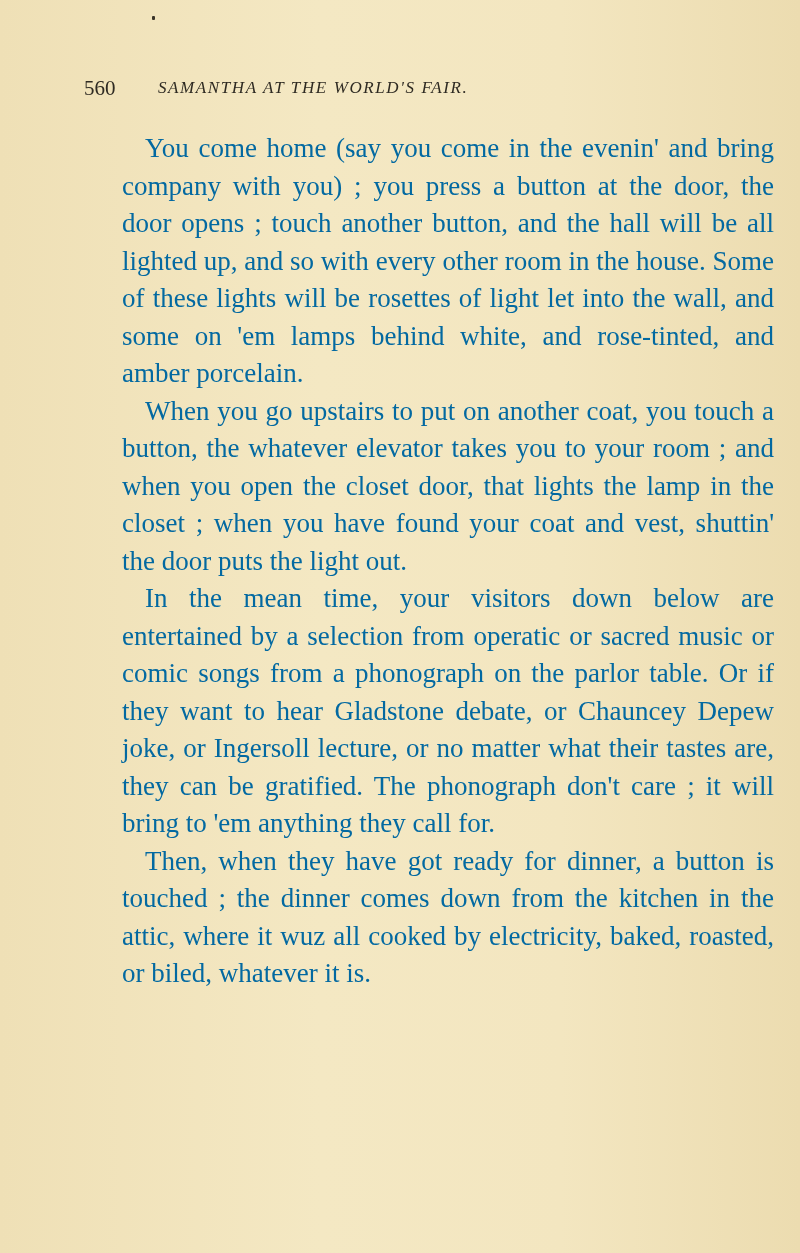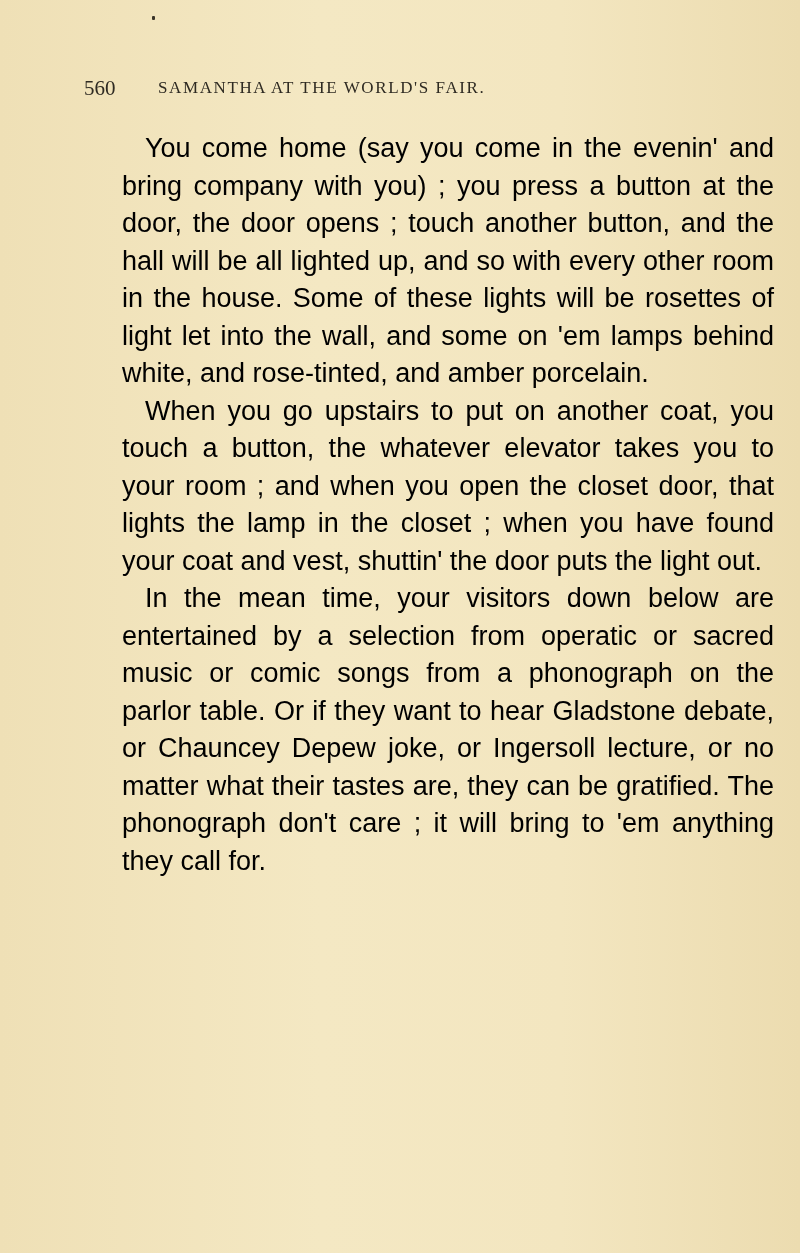--- a/index.html
+++ b/index.html
@@ -45,30 +45,31 @@
       top: 0;
       font-size: 21px;
     }
     .running-title {
       position: absolute;
       left: 74px;
       top: 2px;
       font-size: 17px;
       letter-spacing: 1.6px;
       text-transform: uppercase;
+      font-style: italic;
     }
     .body-text {
       position: absolute;
       left: 122px;
       top: 130px;
       width: 652px;
-      font-family: Liberation Sans, sans-serif;
+      font-family: Liberation Serif, serif;
       font-size: 27px;
       line-height: 37.5px;
-      color: #000000;
+      color: #0369a1;
       text-align: justify;
     }
     .paragraph {
       margin: 0;
       text-indent: 23px;
       text-align: justify;
       text-align-last: left;
     }
   </style>
 </head>
@@ -79,14 +80,15 @@
 
   <div class="running-head">
     <span class="page-number">560</span>
     <span class="running-title">SAMANTHA AT THE WORLD'S FAIR.</span>
   </div>
 
   <div class="body-text">
     <p class="paragraph">You come home (say you come in the evenin' and bring company with you) ; you press a button at the door, the door opens ; touch another button, and the hall will be all lighted up, and so with every other room in the house.  Some of these lights will be rosettes of light let into the wall, and some on 'em lamps behind white, and rose-tinted, and amber porcelain.</p>
     <p class="paragraph">When you go upstairs to put on another coat, you touch a button, the whatever elevator takes you to your room ; and when you open the closet door, that lights the lamp in the closet ; when you have found your coat and vest, shuttin' the door puts the light out.</p>
     <p class="paragraph">In the mean time, your visitors down below are entertained by a selection from operatic or sacred music or comic songs from a phonograph on the parlor table.  Or if they want to hear Gladstone debate, or Chauncey Depew joke, or Ingersoll lecture, or no matter what their tastes are, they can be gratified.  The phonograph don't care ; it will bring to 'em anything they call for.</p>
+    <p class="paragraph">Then, when they have got ready for dinner, a button is touched ; the dinner comes down from the kitchen in the attic, where it wuz all cooked by electricity, baked, roasted, or biled, whatever it is.</p>
   </div>
 </div>
 
 </body></html>

